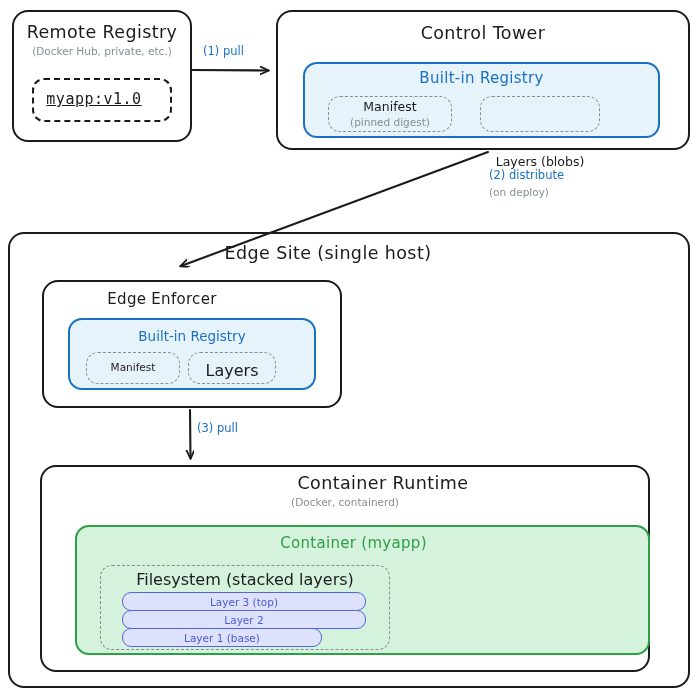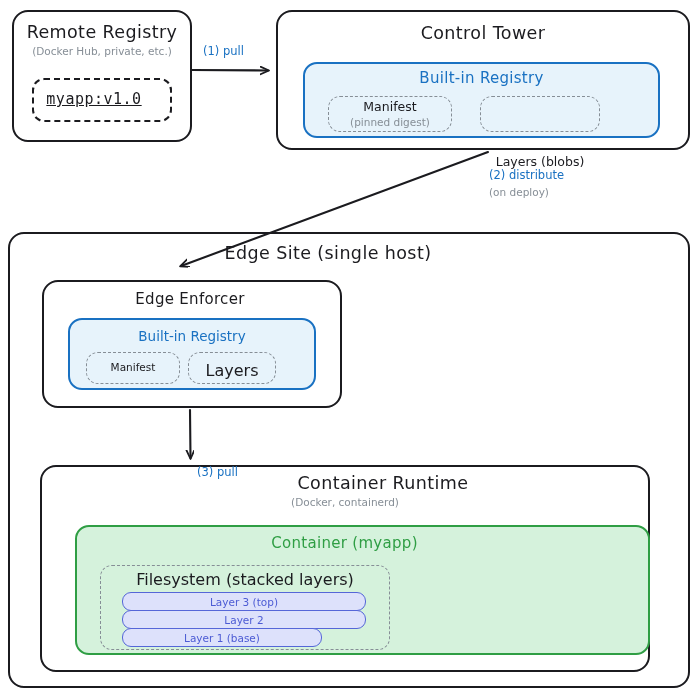--- a/index.html
+++ b/index.html
@@ -131,37 +131,37 @@
   <div class="label title-sm" style="left:328px; top:99px; width:124px;">Manifest</div>
   <div class="label sub" style="left:328px; top:116px; width:124px;">(pinned digest)</div>
 
   <div class="box dashed-gray" style="left:480px; top:96px; width:120px; height:36px;"></div>
   <div class="label title-sm" style="left:480px; top:106px; width:120px;margin-top:48px;">Layers (blobs)</div>
 
   <div class="box solid-dark" style="left:8px; top:232px; width:682px; height:456px;"></div>
   <div class="label title-lg" style="left:128px; top:243px; width:400px;">Edge Site (single host)</div>
 
   <div class="box solid-dark" style="left:42px; top:280px; width:300px; height:128px;"></div>
-  <div class="label title-md" style="left:42px; top:290px; width:240px;padding-left:28px;">Edge Enforcer</div>
+  <div class="label title-md" style="left:42px; top:290px; width:240px;">Edge Enforcer</div>
 
   <div class="box solid-blue" style="left:68px; top:318px; width:248px; height:72px;"></div>
   <div class="label title-sm blue-text" style="left:68px; top:328px; width:248px; font-size:13.5px;">Built-in Registry</div>
 
   <div class="box dashed-gray" style="left:86px; top:352px; width:94px; height:32px;"></div>
   <div class="label" style="left:86px; top:361px; width:94px; font-size:10.5px;">Manifest</div>
 
   <div class="box dashed-gray" style="left:188px; top:352px; width:88px; height:32px;"></div>
   <div class="label" style="left:188px; top:361px; width:88px; font-size:16px;">Layers</div>
 
   <div class="box solid-dark" style="left:40px; top:465px; width:610px; height:207px;"></div>
   <div class="label title-lg" style="left:40px; top:473px; width:686px;">Container Runtime</div>
   <div class="label sub" style="left:40px; top:496px; width:610px;">(Docker, containerd)</div>
 
   <div class="box solid-green" style="left:75px; top:525px; width:575px; height:130px;"></div>
-  <div class="label title-md green-text" style="left:57px; top:534px; width:575px;">Container (myapp)</div>
+  <div class="label title-md green-text" style="left:66px; top:534px; width:575px;">Container (myapp)</div>
 
   <div class="box dashed-gray" style="left:100px; top:565px; width:290px; height:85px;"></div>
   <div class="label title-sm" style="left:100px; top:570px; width:290px; font-size:16px;">Filesystem (stacked layers)</div>
 
   <div class="layer-box" style="left:122px; top:592px; width:244px; height:19px;">
     <div class="label layer-text ctr" style="top:3px;">Layer 3 (top)</div>
   </div>
   <div class="layer-box" style="left:122px; top:610px; width:244px; height:19px;">
     <div class="label layer-text ctr" style="top:3px;">Layer 2</div>
   </div>
@@ -181,15 +181,15 @@
     <path d="M488,152 L181,266" stroke="#1b1b1f" stroke-width="2.1" fill="none" stroke-linecap="round" marker-end="url(#ah)"></path>
 
     <path d="M190,410 L190.5,458" stroke="#1b1b1f" stroke-width="2.1" fill="none" stroke-linecap="round" marker-end="url(#ah)"></path>
   </svg>
 
   <div class="arrow-label" style="left:203px; top:44px;">(1) pull</div>
 
   <div class="arrow-label" style="left:489px; top:168px;">(2) distribute</div>
   <div class="arrow-sub" style="left:489px; top:186px;">(on deploy)</div>
 
-  <div class="arrow-label" style="left:197px; top:421px;margin-top:44px;">(3) pull</div>
+  <div class="arrow-label" style="left:197px; top:421px;">(3) pull</div>
 
 </div>
 
 </body></html>

